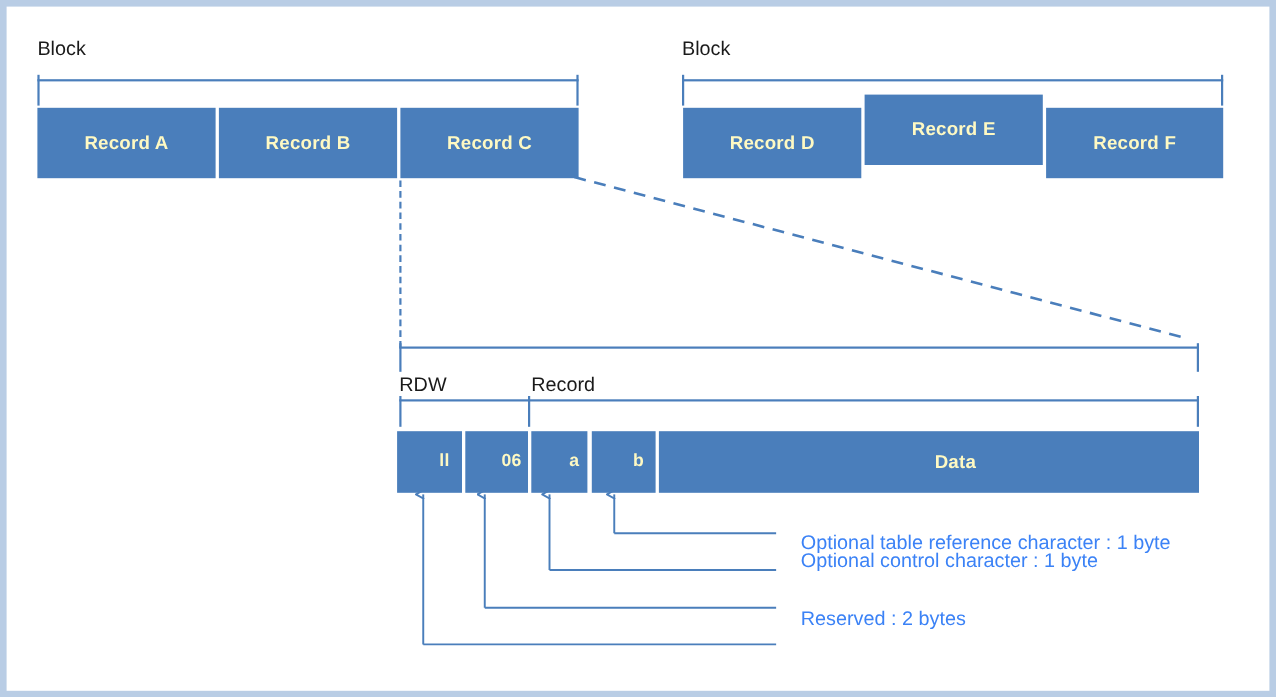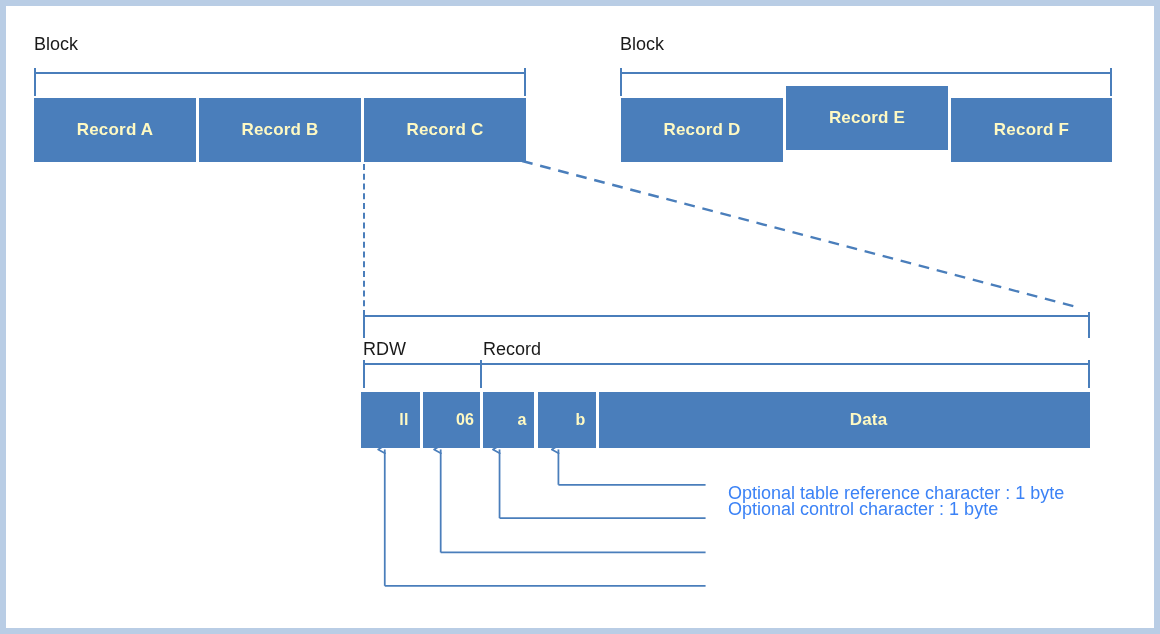--- a/index.html
+++ b/index.html
@@ -140,14 +140,15 @@
     </g>
 
     <g>
       <path d="M381,591 L381,452" fill="none" stroke="#4a7ebb" stroke-width="1.8" marker-end="url(#arrowhead)"></path>
       <path d="M381,591 L708,591" fill="none" stroke="#4a7ebb" stroke-width="1.8"></path>
     </g>
   </svg>
 
   <div class="abs annot-label" style="left:722px; top:477px;">Optional table reference character : 1 byte</div>
   <div class="abs annot-label" style="left:722px; top:493px;">Optional control character : 1 byte</div>
+  <div class="abs annot-label" style="left:722px; top:546px;">Reserved : 2 bytes</div>
 
 </div>
 
 </body></html>

